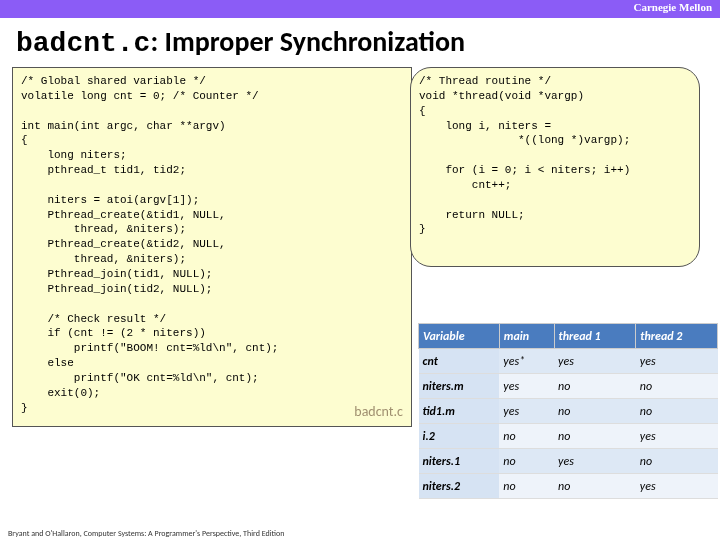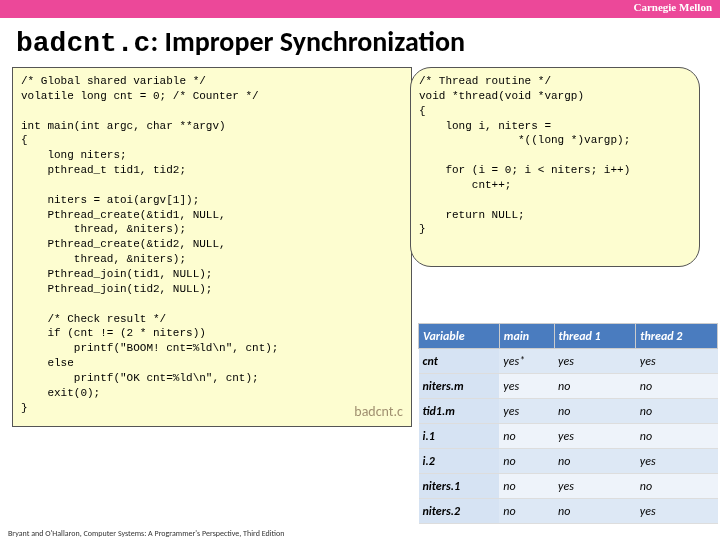--- a/index.html
+++ b/index.html
@@ -1,17 +1,17 @@
 <!DOCTYPE html>
 <html><head>
 <meta charset="utf-8">
 <style>
   * { box-sizing: border-box; margin: 0; padding: 0; }
   body { width: 720px; height: 540px; background: #fff; font-family: Calibri, Arial, sans-serif; overflow: hidden; position: relative; }
-  .redbar { background: #ec4899; height: 18px; width: 100%; position: relative; }
+  .redbar { background: #8b5cf6; height: 18px; width: 100%; position: relative; }
   .cmu { position: absolute; right: 8px; top: 1px; color: #fff; font-size: 11px; font-weight: bold; font-family: Georgia, serif; }
   .title { font-size: 28px; font-weight: bold; padding: 6px 16px 8px 16px; color: #000; }
   .title .code { font-family: "Courier New", monospace; }
   .content { position: relative; width: 100%; }
   .codebox { position: absolute; background: #fdfdd0; border: 1px solid #555; font-family: "Courier New", monospace; font-size: 11px; line-height: 1.35; padding: 6px 8px; white-space: pre; color: #000; }
   .left { left: 12px; top: 0; width: 400px; height: 360px; }
   .right { left: 410px; top: 0; width: 290px; height: 200px; border-radius: 21px; }
   .filetag { position: absolute; right: 8px; bottom: 4px; color: #a09070; font-size: 14px; font-family: Calibri, Arial, sans-serif; }
   .tbl { position: absolute; left: 418px; top: 256px; width: 300px; border-collapse: collapse; font-size: 12px; font-style: italic; }
   .tbl th { background: #4a7cbf; color: #fff; font-weight: bold; padding: 5px 4px; text-align: left; border: 1px solid #ccc; }
@@ -92,26 +92,20 @@
           <td class="val">no</td>
           <td class="val">no</td>
         </tr>
         <tr>
           <td class="var">tid1.m</td>
           <td class="val">yes</td>
           <td class="val">no</td>
           <td class="val">no</td>
         </tr>
         <tr>
-          <td class="var">i.1</td>
-          <td class="val">no</td>
-          <td class="val">yes</td>
-          <td class="val">no</td>
-        </tr>
-        <tr>
           <td class="var">i.2</td>
           <td class="val">no</td>
           <td class="val">no</td>
           <td class="val">yes</td>
         </tr>
         <tr>
           <td class="var">niters.1</td>
           <td class="val">no</td>
           <td class="val">yes</td>
           <td class="val">no</td>

